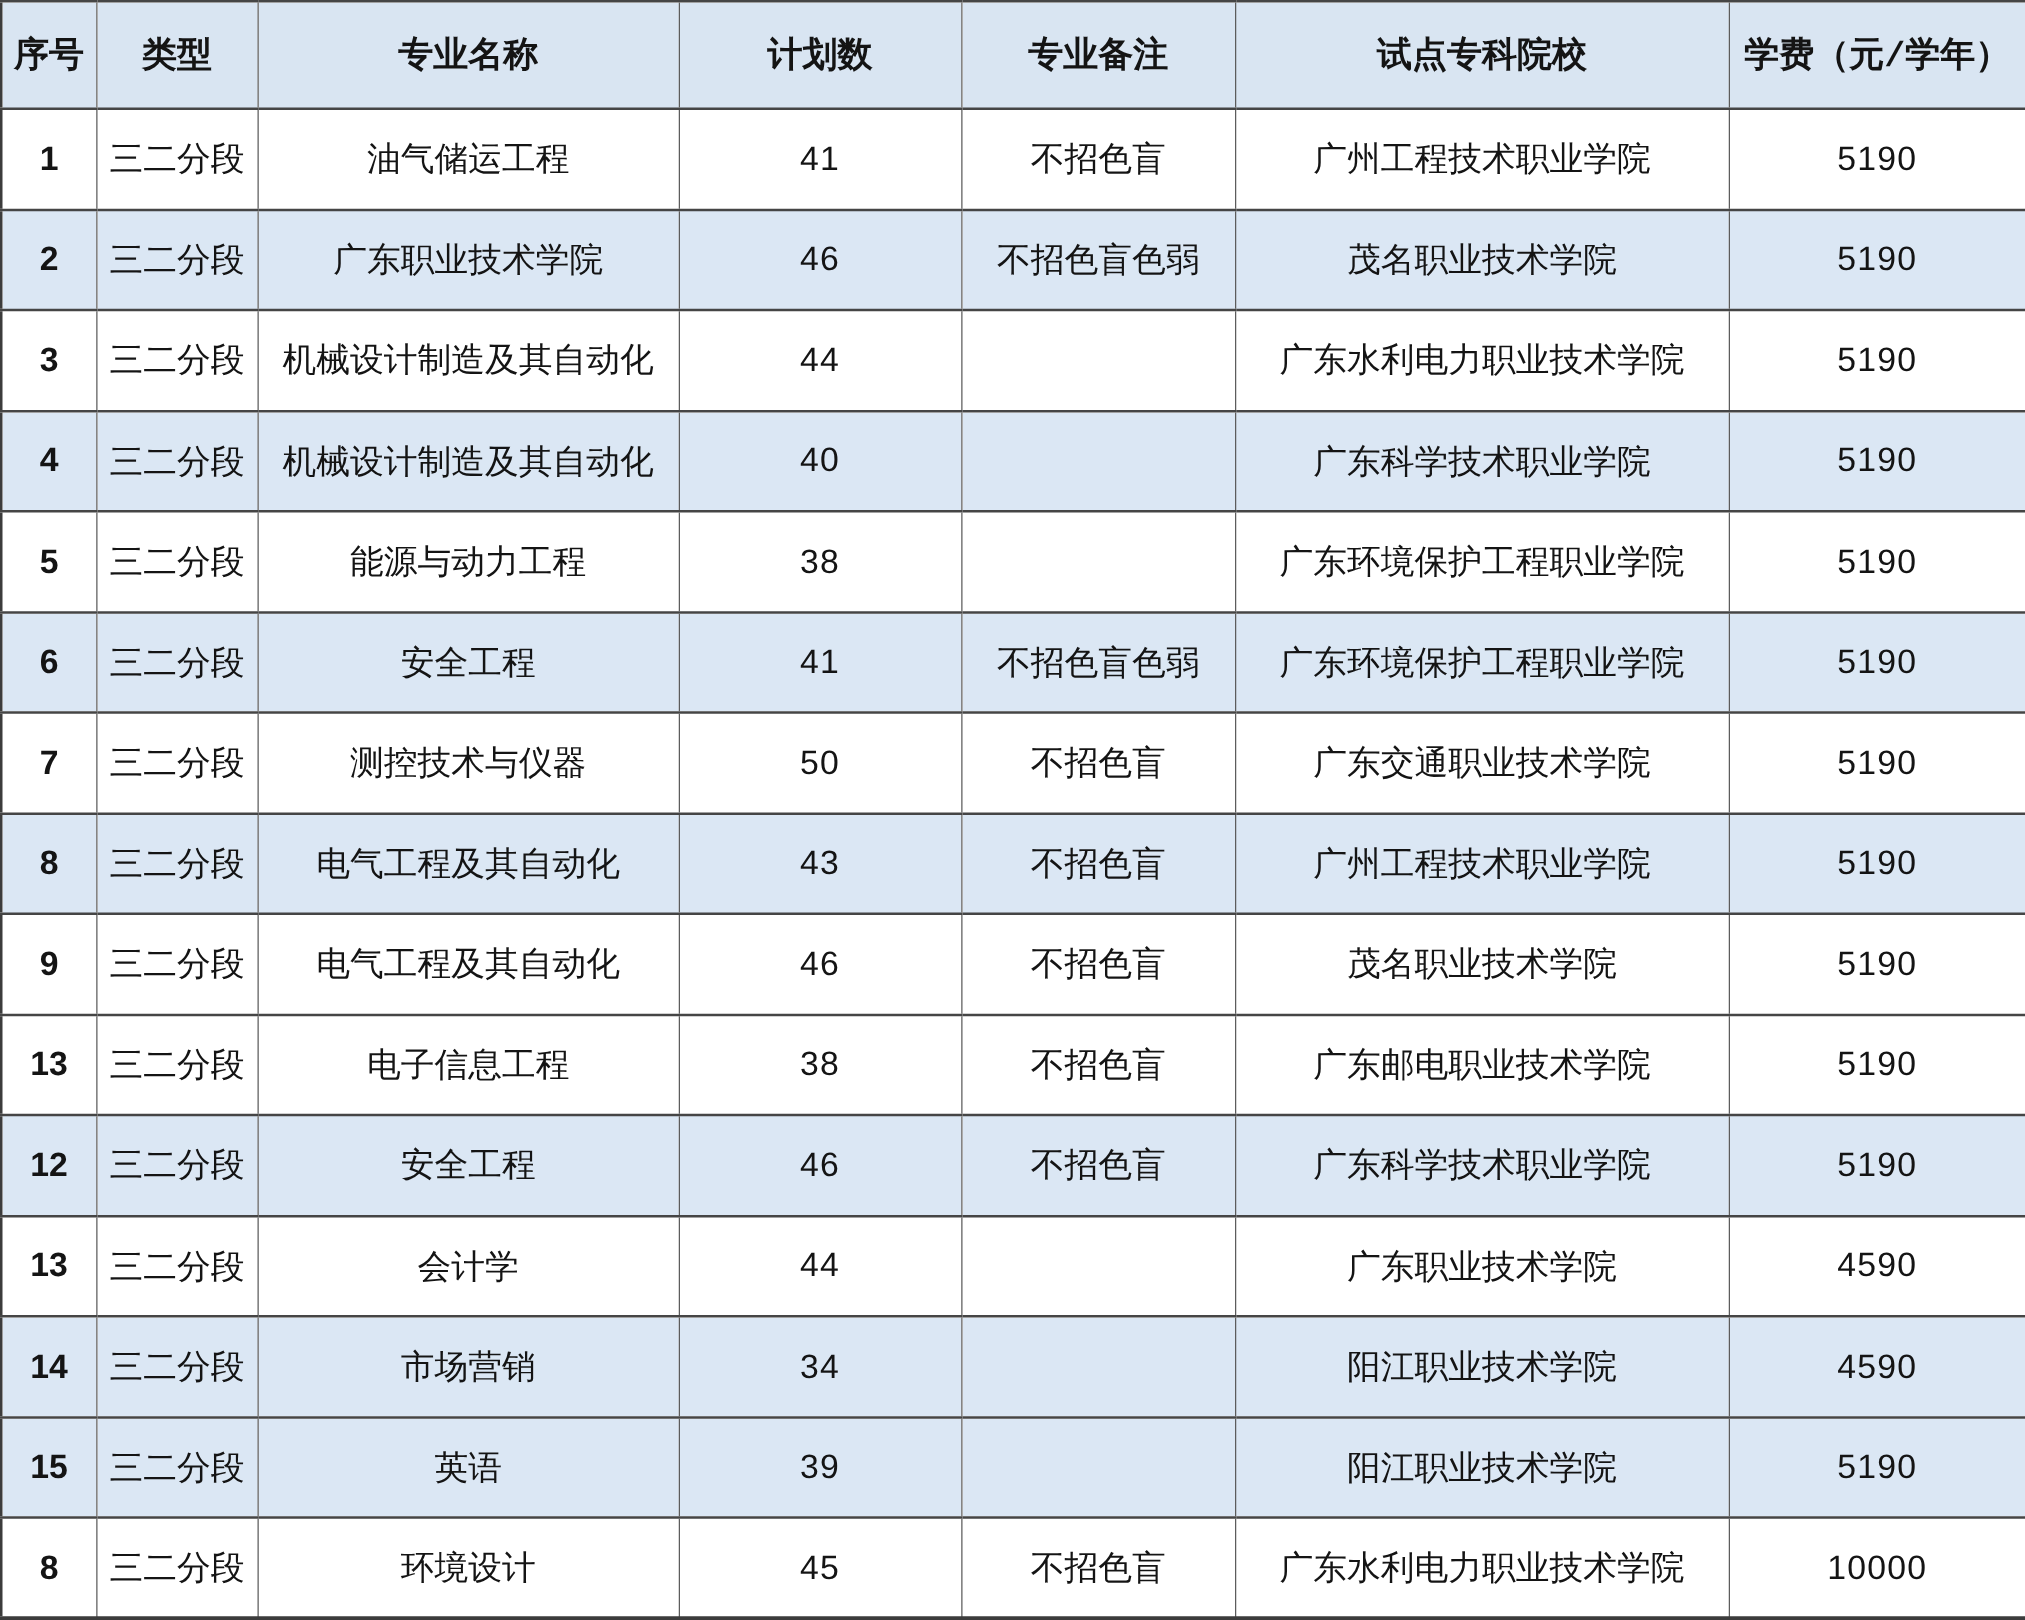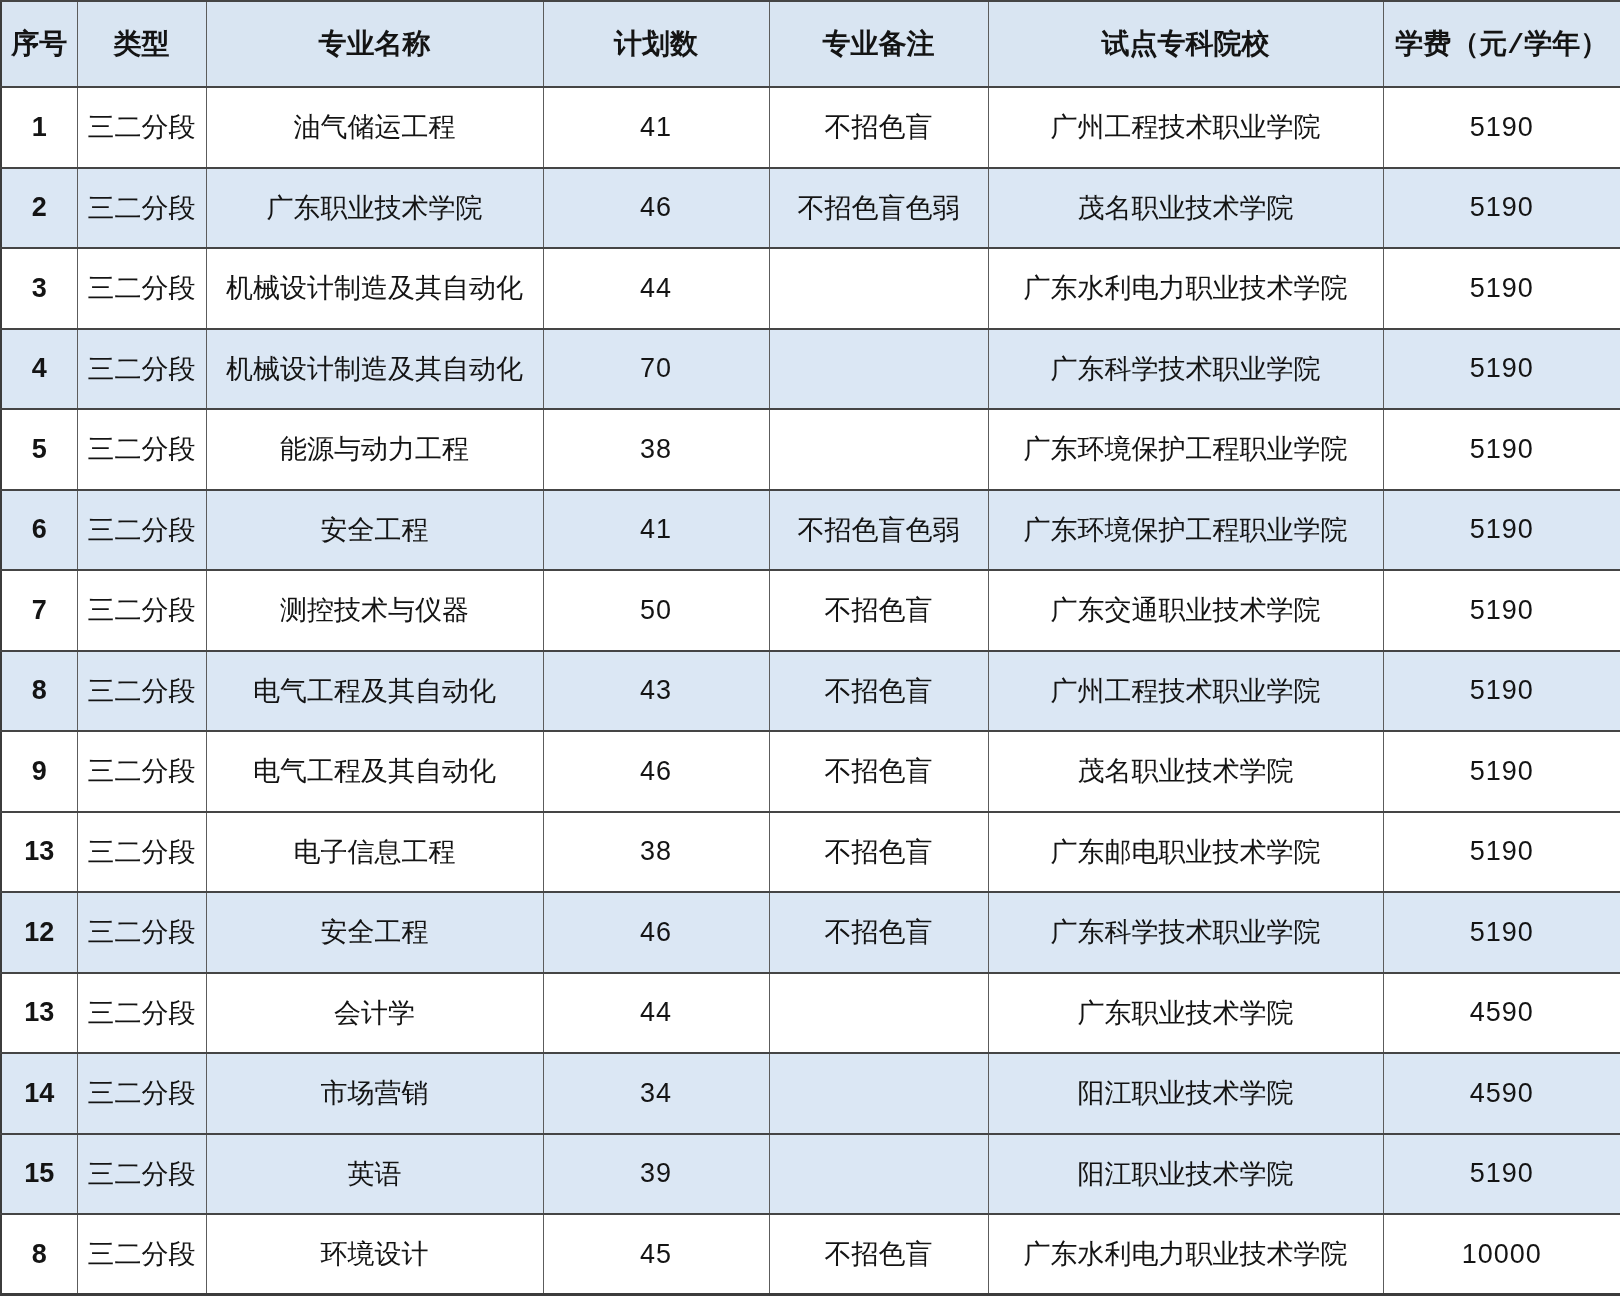--- a/index.html
+++ b/index.html
@@ -92,21 +92,21 @@
         <td class="c-major">机械设计制造及其自动化</td>
         <td class="c-plan">44</td>
         <td class="c-remark"></td>
         <td class="c-college">广东水利电力职业技术学院</td>
         <td class="c-fee">5190</td>
       </tr>
       <tr class="alt">
         <td class="c-index">4</td>
         <td class="c-type">三二分段</td>
         <td class="c-major">机械设计制造及其自动化</td>
-        <td class="c-plan">70</td>
+        <td class="c-plan">40</td>
         <td class="c-remark"></td>
         <td class="c-college">广东科学技术职业学院</td>
         <td class="c-fee">5190</td>
       </tr>
       <tr>
         <td class="c-index">5</td>
         <td class="c-type">三二分段</td>
         <td class="c-major">能源与动力工程</td>
         <td class="c-plan">38</td>
         <td class="c-remark"></td>

